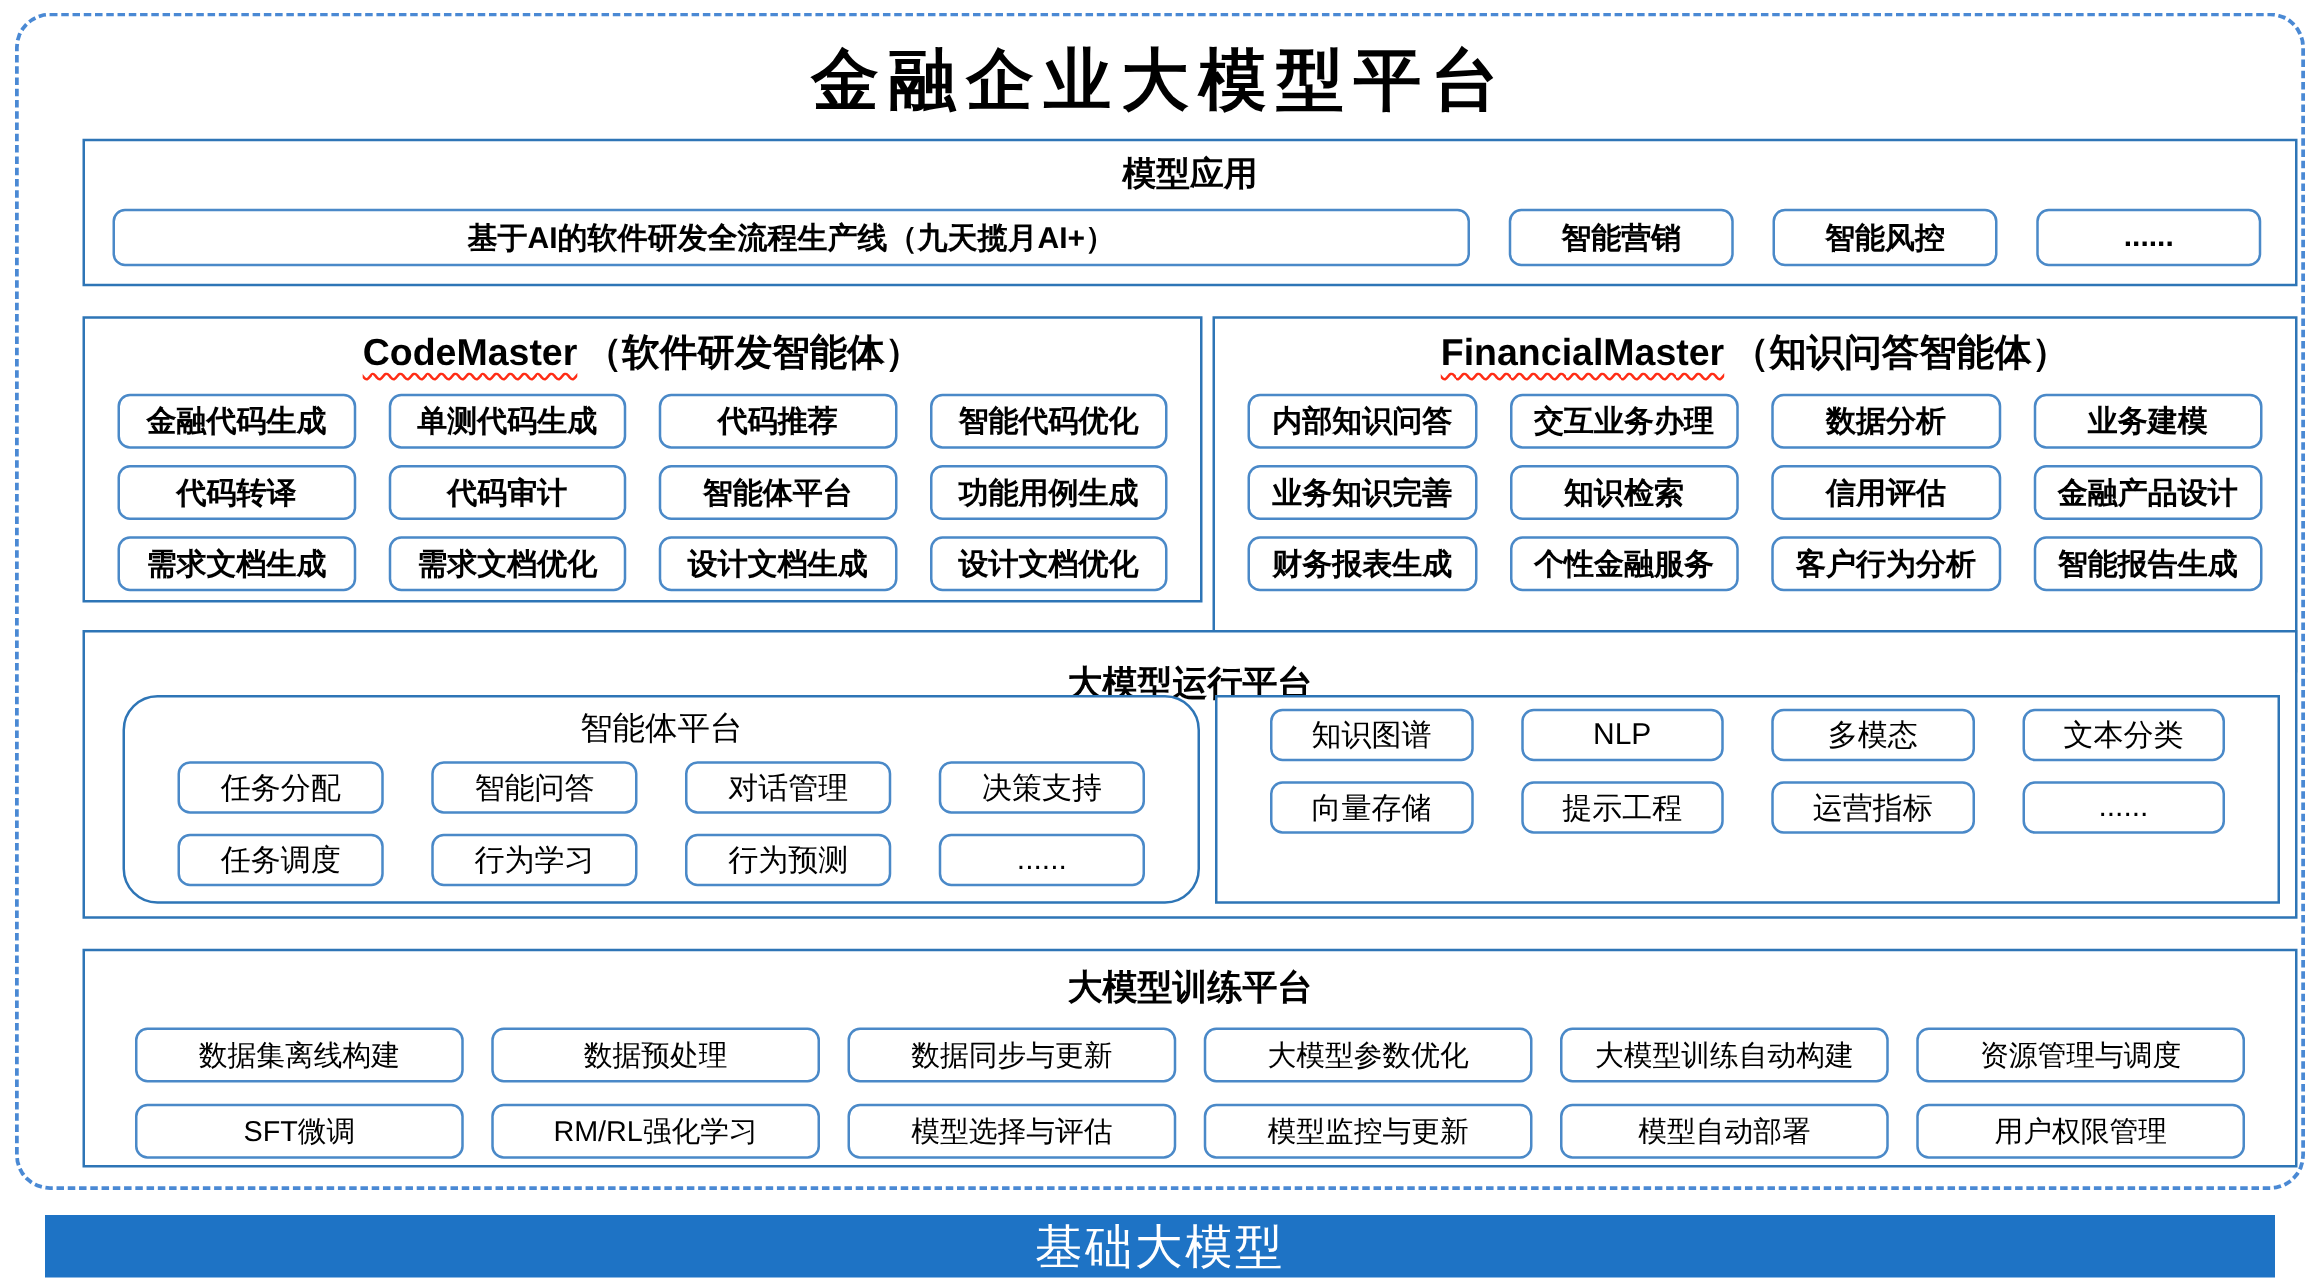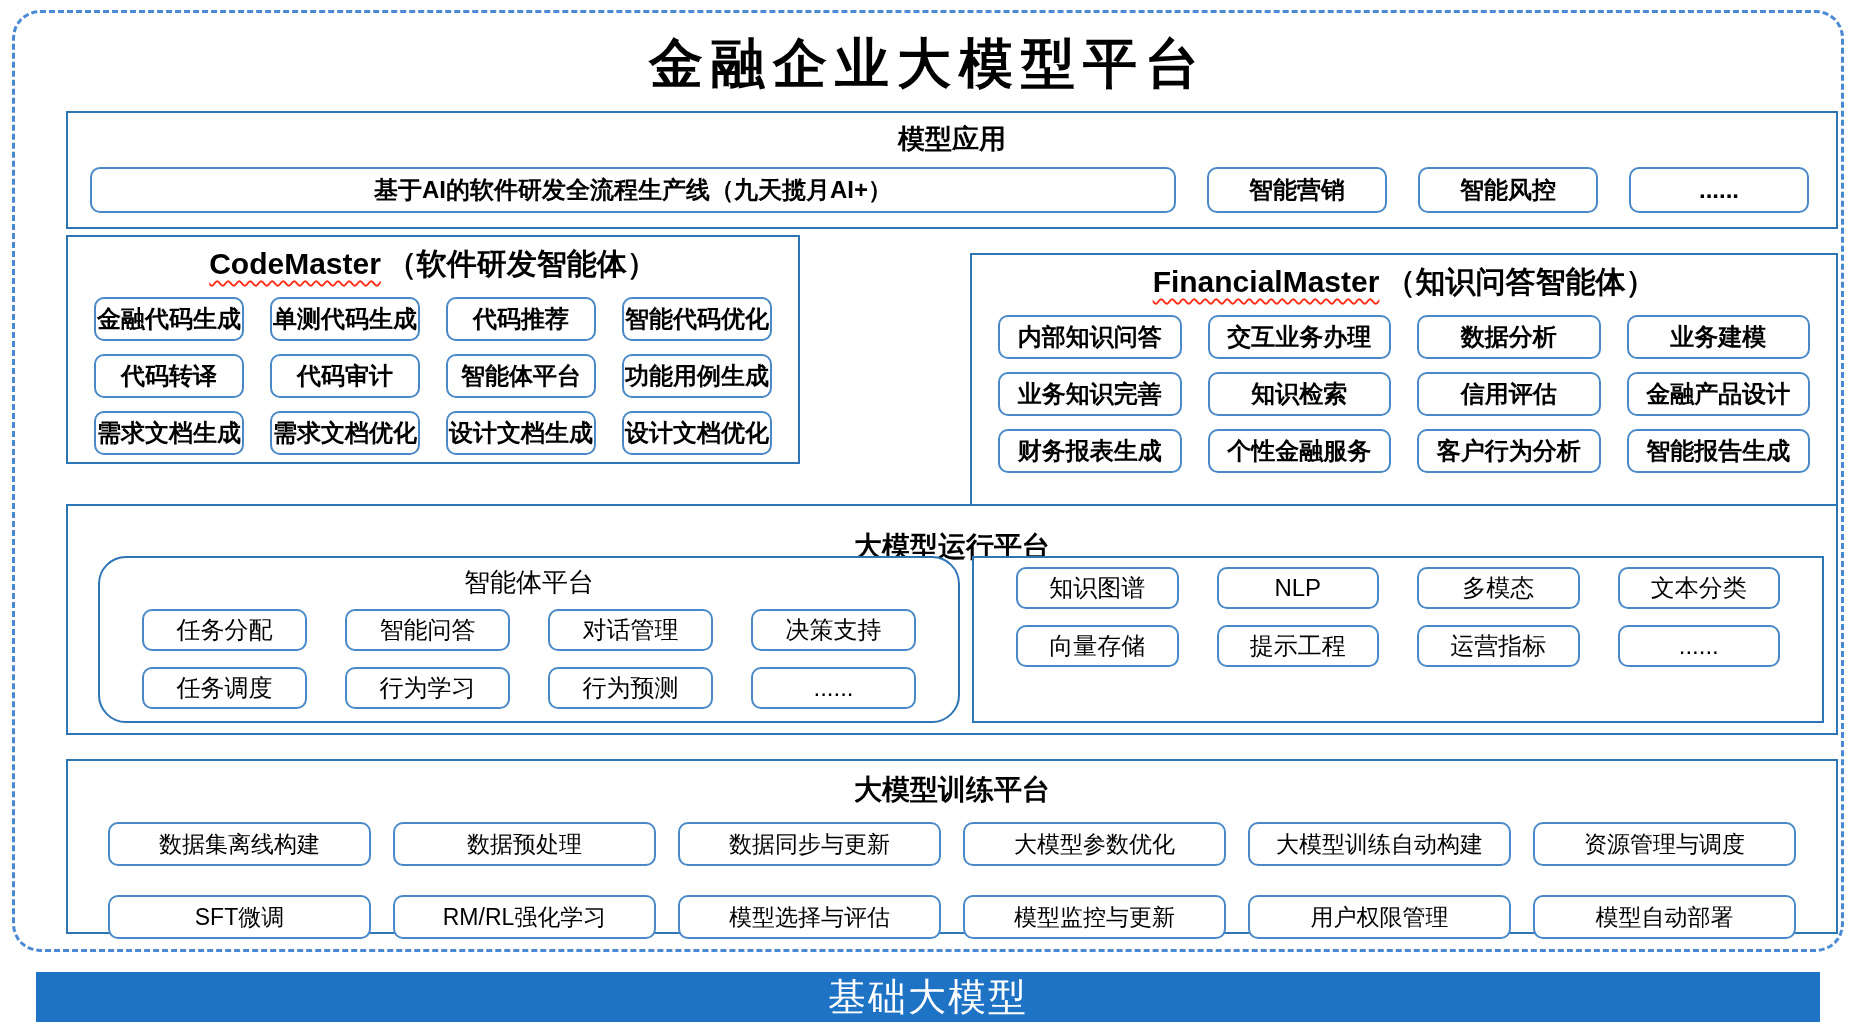--- a/index.html
+++ b/index.html
@@ -31,21 +31,21 @@
     height: 44px; font-size: 24px; white-space: nowrap; overflow: hidden;
   }
 
   
   #model-app { left: 66px; top: 111px; width: 1772px; height: 118px; }
   .app-row { display: flex; gap: 31px; padding: 10px 22px 0 22px; }
   .app-row .pipeline { width: 1086px; height: 46px; font-weight: 700; }
   .app-row .btn.small { width: 180px; height: 46px; font-weight: 700; }
 
   
-  #code-master { left: 66px; top: 235px; width: 734px; height: 229px; }
+  #code-master { left: 66px; top: 253px; width: 896px; height: 229px; }
   #financial-master { left: 970px; top: 253px; width: 868px; height: 285px; }
   .agent-head { text-align: center; font-size: 30px; font-weight: 700; padding-top: 7px; }
   .squig {
     text-decoration-line: underline; text-decoration-style: wavy;
     text-decoration-color: #ff2d16; text-decoration-thickness: 2px;
     text-underline-offset: 6px;
   }
   .agent-head .zh { margin-left: 6px; }
   .grid4 { display: grid; grid-template-columns: repeat(4, 1fr); gap: 13px 26px; padding: 12px 26px 0 26px; }
   .grid4 .btn { font-weight: 600; }
@@ -56,21 +56,21 @@
   .sub { position: absolute; border: 2px solid #2e75b6; background: #fff; }
   #agent-platform { left: 30px; top: 50px; width: 862px; height: 167px; border-radius: 28px; }
   #aux-ability { left: 904px; top: 50px; width: 852px; height: 167px; }
   .sub-head { text-align: center; font-size: 26px; font-weight: 400; padding-top: 7px; }
   .grid4b { display: grid; grid-template-columns: repeat(4, 1fr); gap: 16px 38px; padding: 9px 42px 0 42px; }
   .grid4b .btn { height: 42px; font-weight: 400; }
 
   
   #training { left: 66px; top: 759px; width: 1772px; height: 175px; }
   #training > .sec-head { font-size: 28px; padding-top: 10px; }
-  .grid6 { display: grid; grid-template-columns: repeat(6, 1fr); gap: 29px 22px; padding: 13px 40px 0 40px; }
+  .grid6 { display: grid; grid-template-columns: repeat(6, 1fr); gap: 17px 22px; padding: 13px 40px 0 40px; }
   .grid6 .btn { font-weight: 400; font-size: 23px; }
 
   
   #foundation {
     position: absolute; left: 36px; top: 972px; width: 1784px; height: 50px;
     background: #1e73c5; color: #fff;
     display: flex; align-items: center; justify-content: center;
     font-size: 38px; letter-spacing: 2px;
   }
 </style>
@@ -170,20 +170,20 @@
       <div class="btn">数据集离线构建</div>
       <div class="btn">数据预处理</div>
       <div class="btn">数据同步与更新</div>
       <div class="btn">大模型参数优化</div>
       <div class="btn">大模型训练自动构建</div>
       <div class="btn">资源管理与调度</div>
       <div class="btn">SFT微调</div>
       <div class="btn">RM/RL强化学习</div>
       <div class="btn">模型选择与评估</div>
       <div class="btn">模型监控与更新</div>
+      <div class="btn">模型自动部署</div>
       <div class="btn">用户权限管理</div>
-      <div class="btn">模型自动部署</div>
     </div>
   </div>
 
   <div id="foundation">基础大模型</div>
 
 </div>
 
 </body></html>

